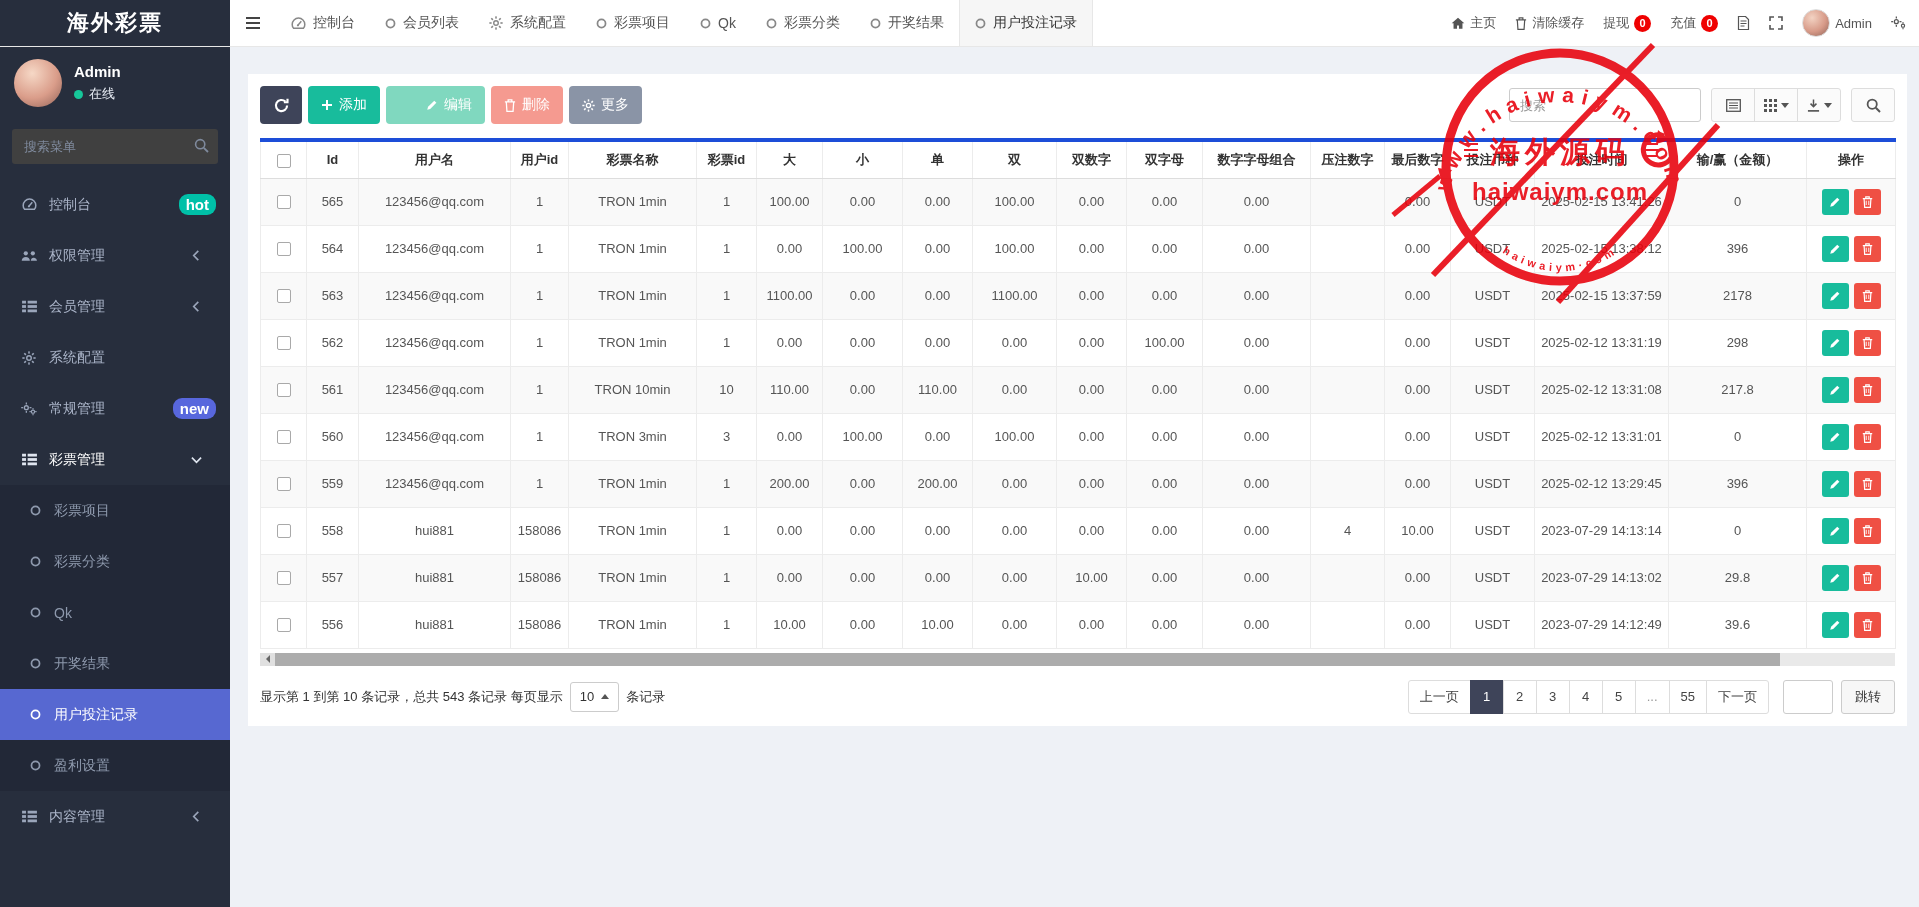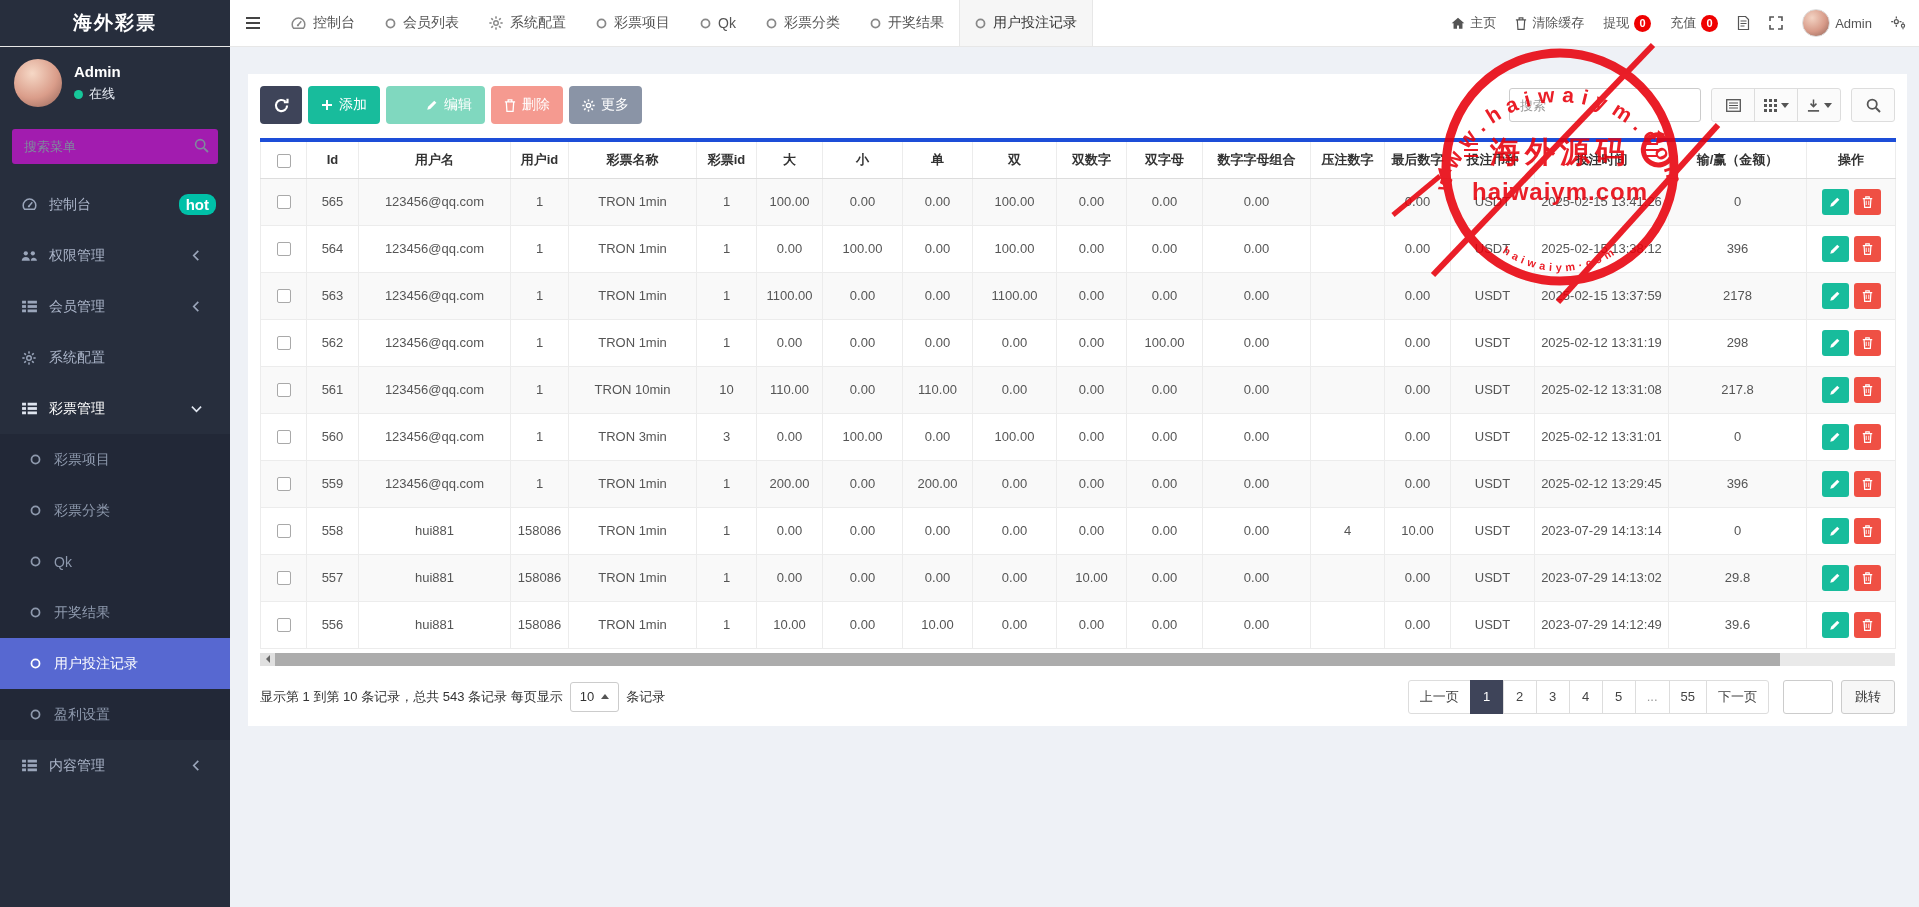--- a/index.html
+++ b/index.html
@@ -3,41 +3,41 @@
 <meta charset="utf-8">
 <style>
   * { margin:0; padding:0; box-sizing:border-box; }
   html,body { width:1919px; height:907px; overflow:hidden; }
   body { font-family:"Liberation Sans","DejaVu Sans",sans-serif; background:#eef1f6; position:relative; font-size:14px; }
   .icn { display:inline-flex; align-items:center; justify-content:center; }
   .icn svg { display:block; }
 
   
   .navbar { position:absolute; top:0; left:0; right:0; height:47px; background:#fff; border-bottom:1px solid #e7e7e7; display:flex; align-items:stretch; z-index:20; }
-  .brand { width:230px; background:#272e3d; color:#fff; font-size:19px; font-weight:bold; display:flex; align-items:center; justify-content:center; letter-spacing:2px; flex:0 0 230px; }
+  .brand { width:230px; background:#272e3d; color:#fff; font-size:22px; font-weight:bold; display:flex; align-items:center; justify-content:center; letter-spacing:2px; flex:0 0 230px; }
   .nav-left { display:flex; align-items:stretch; flex:1 1 auto; min-width:0; }
   .hamburger { width:46px; display:flex; align-items:center; justify-content:center; color:#444; cursor:pointer; }
   .tabs { display:flex; align-items:stretch; }
   .tab { display:flex; align-items:center; gap:7px; padding:0 15px; color:#555; font-size:14px; cursor:pointer; white-space:nowrap; }
   .tab .icn { color:#888; }
   .tab.active { background:#f6f6f6; border-left:1px solid #e7e7e7; border-right:1px solid #e7e7e7; color:#333; }
   .nav-right { display:flex; align-items:center; gap:19px; padding-right:12px; color:#555; font-size:13px; white-space:nowrap; }
   .nav-item { display:flex; align-items:center; gap:5px; cursor:pointer; color:#555; }
   .red-badge { min-width:17px; height:17px; border-radius:9px; background:#ef0000; color:#fff; font-size:11px; display:inline-flex; align-items:center; justify-content:center; padding:0 4px; font-weight:bold; }
   .nav-avatar { width:28px; height:28px; border-radius:50%; background:radial-gradient(circle at 35% 30%, #f3d3c3, #d79a88 55%, #8f6358); border:1px solid #ddd; }
 
   
   .sidebar { position:absolute; top:47px; left:0; width:230px; bottom:0; background:#272e3d; overflow:hidden; z-index:10; }
   .profile { display:flex; align-items:center; gap:12px; padding:12px 14px 10px 14px; }
   .profile-avatar { width:48px; height:48px; border-radius:50%; background:radial-gradient(circle at 38% 30%, #f6d8c6, #da9d8a 55%, #8f6156); flex:0 0 48px; }
   .profile-name { color:#fff; font-weight:bold; font-size:15px; margin-bottom:5px; }
   .profile-status { color:#e8edf5; font-size:13px; display:flex; align-items:center; gap:6px; }
   .dot { width:9px; height:9px; border-radius:50%; background:#16c79a; display:inline-block; }
   .menu-search { position:relative; margin:12px 12px 0 12px; }
-  .menu-search input { width:100%; height:35px; background:#a21caf; border:none; border-radius:3px; color:#c4ccda; padding:0 27px 0 12px; font-size:13px; outline:none; font-family:inherit; }
+  .menu-search input { width:100%; height:35px; background:#404040; border:none; border-radius:3px; color:#c4ccda; padding:0 27px 0 12px; font-size:13px; outline:none; font-family:inherit; }
   .menu-search input::placeholder { color:#7f8a9d; }
   .menu-search .icn { position:absolute; right:9px; top:9px; color:#7f8a9d; }
   .side-menu { margin-top:15px; }
   .mitem { height:51px; display:flex; align-items:center; padding:0 14px 0 19px; color:#aab4c8; font-size:14px; cursor:pointer; position:relative; }
   .mitem .icn { width:20px; margin-right:10px; color:#9aa5ba; }
   .mitem .lbl { flex:1 1 auto; }
   .mitem.parent-open { color:#fff; }
   .mitem.parent-open .icn { color:#dfe5ef; }
   .badge-pill { font-size:15px; font-weight:bold; color:#fff; padding:2px 7px; border-radius:9px; }
   .badge-hot { background:#00c0a8; }
@@ -341,20 +341,40 @@
               <g transform="rotate(45 8 8)">
                 <rect x="7.1" y="0.4" width="1.8" height="2.6"></rect>
                 <rect x="7.1" y="13" width="1.8" height="2.6"></rect>
                 <rect x="0.4" y="7.1" width="2.6" height="1.8"></rect>
                 <rect x="13" y="7.1" width="2.6" height="1.8"></rect>
               </g>
             </g>
           </svg>
         </span>
         <span class="lbl">系统配置</span>
+      </div>
+      <div class="mitem">
+        <span class="icn">
+          <svg width="16" height="14" viewBox="0 0 18 15">
+            <g fill="currentColor">
+              <circle cx="6" cy="6" r="2.2" fill="none" stroke="currentColor" stroke-width="1.5"></circle>
+              <rect x="5.3" y="0.2" width="1.4" height="2.2"></rect>
+              <rect x="5.3" y="9.6" width="1.4" height="2.2"></rect>
+              <rect x="0.2" y="5.3" width="2.2" height="1.4"></rect>
+              <rect x="9.6" y="5.3" width="2.2" height="1.4"></rect>
+              <circle cx="13.5" cy="10.5" r="1.8" fill="none" stroke="currentColor" stroke-width="1.3"></circle>
+              <rect x="12.9" y="6.4" width="1.2" height="1.8"></rect>
+              <rect x="12.9" y="12.8" width="1.2" height="1.8"></rect>
+              <rect x="9.4" y="9.9" width="1.8" height="1.2"></rect>
+              <rect x="15.8" y="9.9" width="1.8" height="1.2"></rect>
+            </g>
+          </svg>
+        </span>
+        <span class="lbl">常规管理</span>
+        <span class="badge-pill badge-new">new</span>
       </div>
       <div class="mitem parent-open">
         <span class="icn">
           <svg width="15" height="13" viewBox="0 0 16 14">
             <g fill="currentColor">
               <rect x="0" y="0.8" width="4.2" height="3"></rect>
               <rect x="6" y="0.8" width="10" height="3"></rect>
               <rect x="0" y="5.5" width="4.2" height="3"></rect>
               <rect x="6" y="5.5" width="10" height="3"></rect>
               <rect x="0" y="10.2" width="4.2" height="3"></rect>

